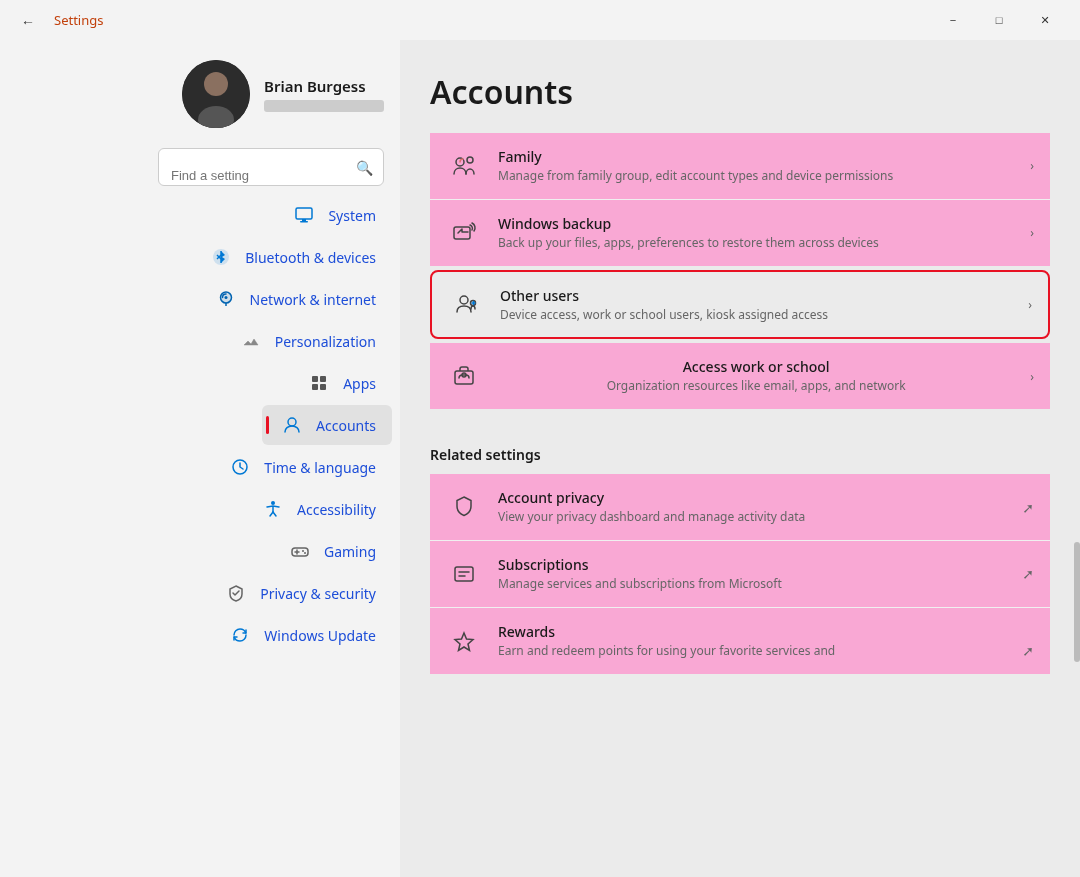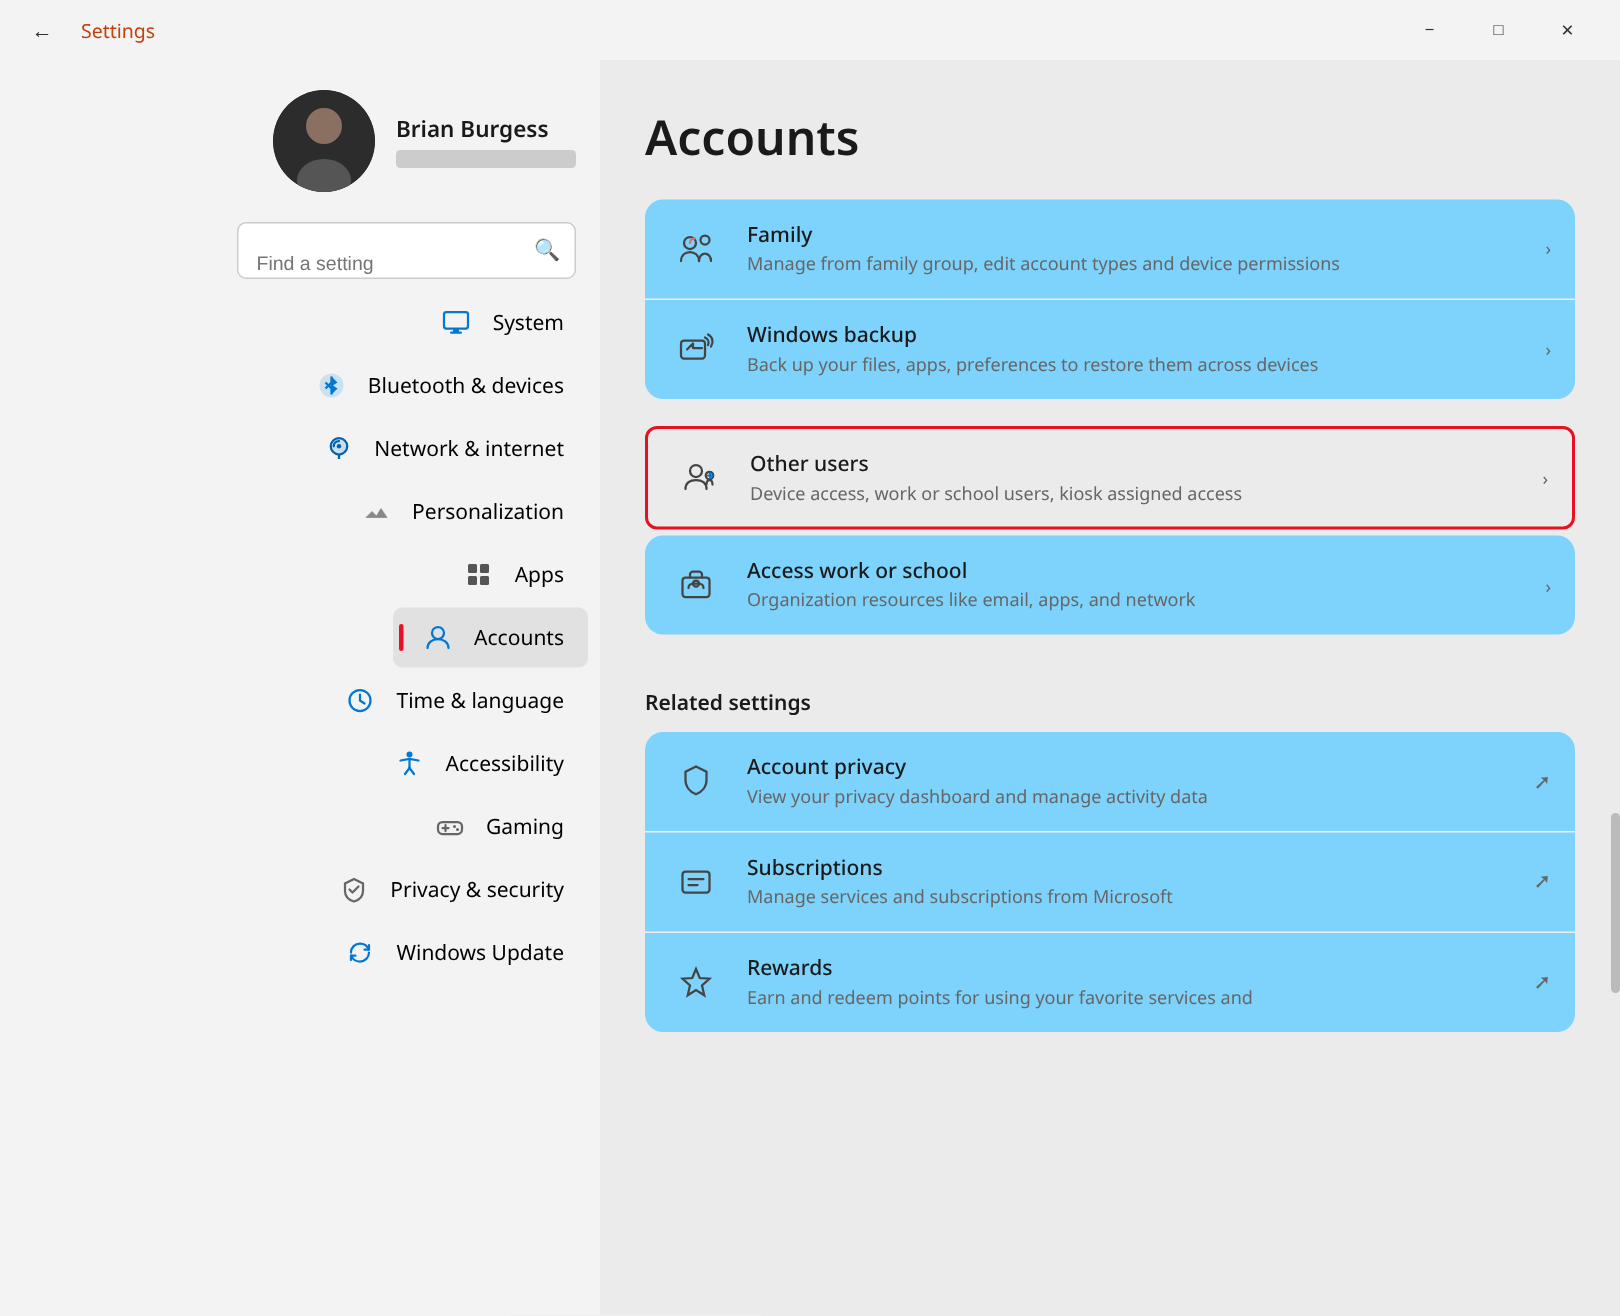--- a/index.html
+++ b/index.html
@@ -154,21 +154,21 @@
     .nav-item-icon {
       width: 20px;
       height: 20px;
       flex-shrink: 0;
       display: flex;
       align-items: center;
       justify-content: center;
     }
     .nav-item-label {
       font-size: 14px;
-      color: #000000;
+      color: #1d4ed8;
     }
     
     .icon-system { color: #0078d4; }
     .icon-bluetooth { color: #0078d4; }
     .icon-network { color: #0063b1; }
     .icon-personalization { color: #7a7a7a; }
     .icon-apps { color: #444; }
     .icon-accounts { color: #0078d4; }
     .icon-time { color: #0078d4; }
     .icon-gaming { color: #7a7a7a; }
@@ -199,23 +199,23 @@
       position: absolute;
       top: 60%;
     }
     .page-title {
       font-size: 32px;
       font-weight: 600;
       color: #1a1a1a;
       margin-bottom: 20px;
     }
     .settings-card {
-      background: #7dd3fc;
-      border-radius: 12px;
-      margin-bottom: 18px;
+      background: #f9a8d4;
+      border-radius: 0;
+      margin-bottom: 4px;
       overflow: hidden;
     }
     .settings-row {
       display: flex;
       align-items: center;
       padding: 14px 16px;
       gap: 16px;
       cursor: pointer;
       border-bottom: 1px solid #f0f0f0;
       transition: background 0.1s;
@@ -473,21 +473,21 @@
         </div>
         <div class="row-text">
           <div class="row-title">Other users</div>
           <div class="row-subtitle">Device access, work or school users, kiosk assigned access</div>
         </div>
         <span class="row-chevron">›</span>
       </div>
     </div>
 
     <div class="settings-card">
-      <div class="settings-row" style="border-bottom:none;">
+      <div class="settings-row" style="border-bottom:none;text-align:center;">
         <div class="row-icon">
           <svg width="28" height="28" viewBox="0 0 28 28" fill="none">
             <rect x="5" y="9" width="18" height="13" rx="2" stroke="#444" stroke-width="1.5"></rect>
             <path d="M10 9 L10 7 C10 6 11 5 12 5 L16 5 C17 5 18 6 18 7 L18 9" stroke="#444" stroke-width="1.5"></path>
             <path d="M9 16 C9 14.3 10.3 13 12 13 L16 13 C17.7 13 19 14.3 19 16" stroke="#444" stroke-width="1.5" stroke-linecap="round"></path>
             <rect x="12" y="11" width="4" height="4" rx="2" stroke="#444" stroke-width="1.5"></rect>
           </svg>
         </div>
         <div class="row-text">
           <div class="row-title">Access work or school</div>
@@ -519,21 +519,21 @@
             <path d="M9 12 L19 12" stroke="#444" stroke-width="1.5" stroke-linecap="round"></path>
             <path d="M9 16 L15 16" stroke="#444" stroke-width="1.5" stroke-linecap="round"></path>
           </svg>
         </div>
         <div class="row-text">
           <div class="row-title">Subscriptions</div>
           <div class="row-subtitle">Manage services and subscriptions from Microsoft</div>
         </div>
         <span class="row-chevron" style="font-size:14px; color:#666;">➚</span>
       </div>
-      <div class="settings-row" style="border-bottom:none;">
+      <div class="settings-row" style="border-bottom:none;align-items:flex-end;">
         <div class="row-icon">
           <svg width="28" height="28" viewBox="0 0 28 28" fill="none">
             <path d="M14 5 L16.5 11 L23 11.5 L18 16 L19.5 22.5 L14 19 L8.5 22.5 L10 16 L5 11.5 L11.5 11 Z" stroke="#444" stroke-width="1.5" fill="none"></path>
           </svg>
         </div>
         <div class="row-text">
           <div class="row-title">Rewards</div>
           <div class="row-subtitle">Earn and redeem points for using your favorite services and</div>
         </div>
         <span class="row-chevron" style="font-size:14px; color:#666;">➚</span>

